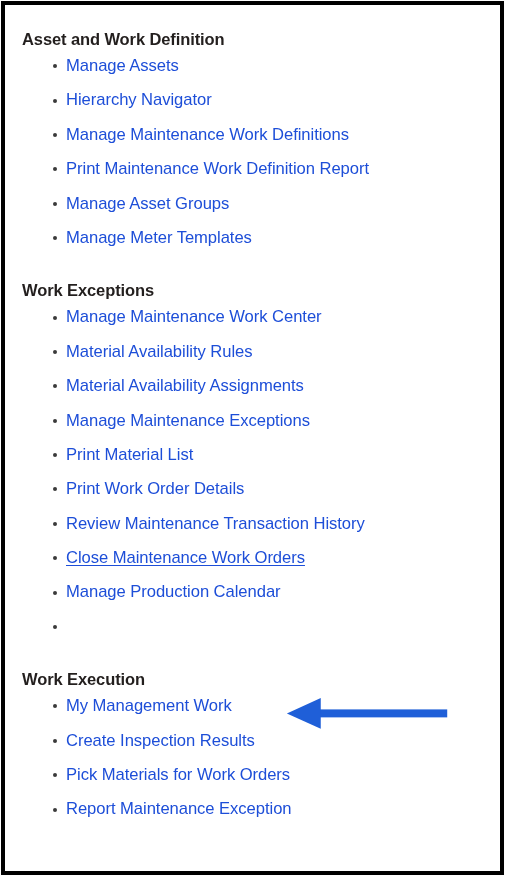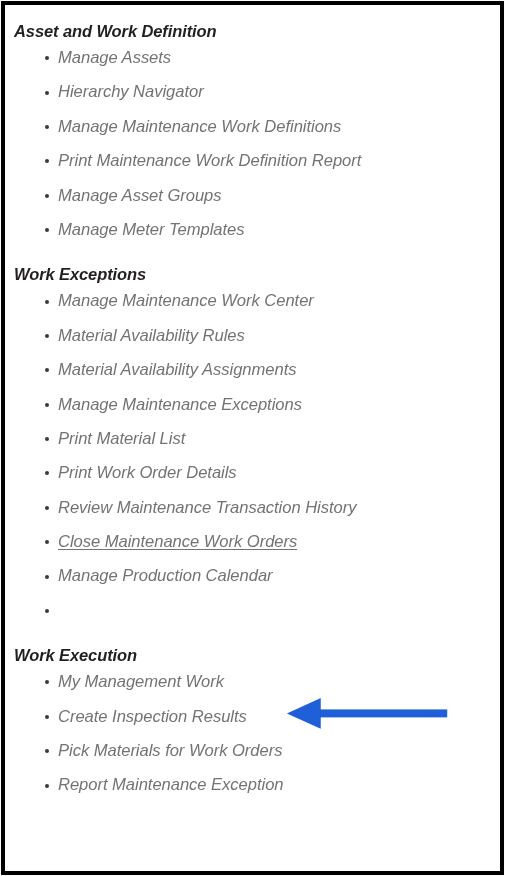--- a/index.html
+++ b/index.html
@@ -36,23 +36,22 @@
 
   #content-area {
     position: relative;
     box-sizing: border-box;
     width: 100%;
     height: 100%;
     padding: 0 0 0 9px;
   }
 
   .section {
-    margin: 0;
-    padding: 0;
-    font-style: italic;
+    margin: 8px;
+    padding: 0;
   }
 
   .section-heading {
     font-family: "Liberation Sans", sans-serif;
     font-size: 16.5px;
     font-weight: bold;
     color: #231f1e;
     line-height: 20px;
     margin: 0;
     padding: 0;
@@ -88,21 +87,21 @@
     width: 4px;
     height: 4px;
     margin-top: -2px;
     border-radius: 50%;
     background: #3a3a3a;
   }
 
   .nav-link {
     font-family: "Liberation Sans", sans-serif;
     font-size: 16.6px;
-    color: #737373;
+    color: #1d4ed8;
     text-decoration: none;
     letter-spacing: -0.05px;
     cursor: pointer;
   }
   .nav-link.is-underlined {
     text-decoration: underline;
     text-underline-offset: 2px;
   }
 
   

